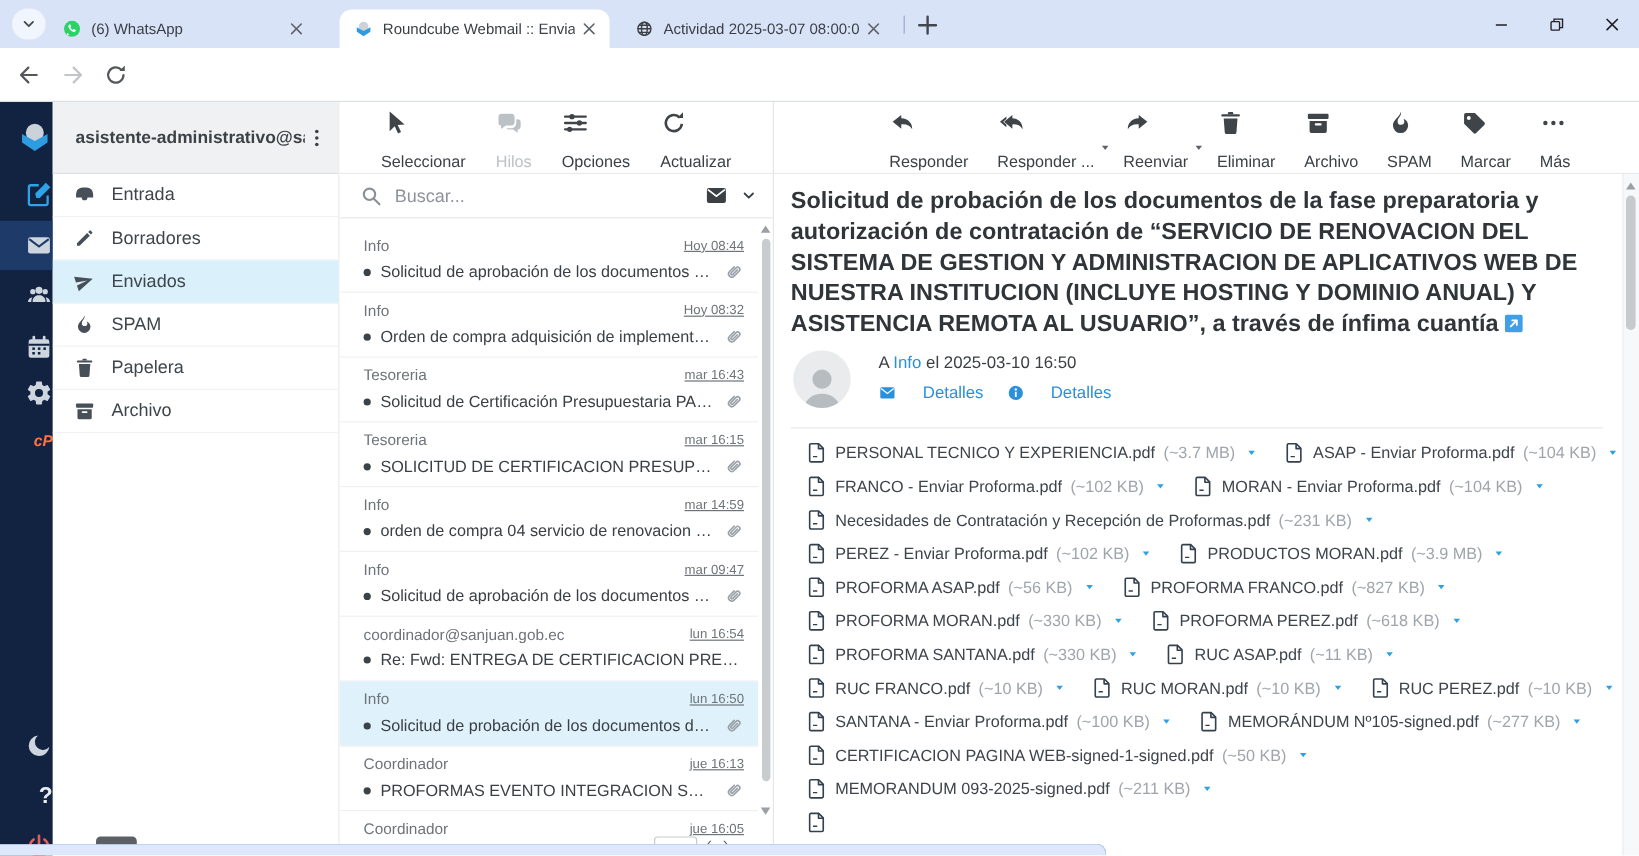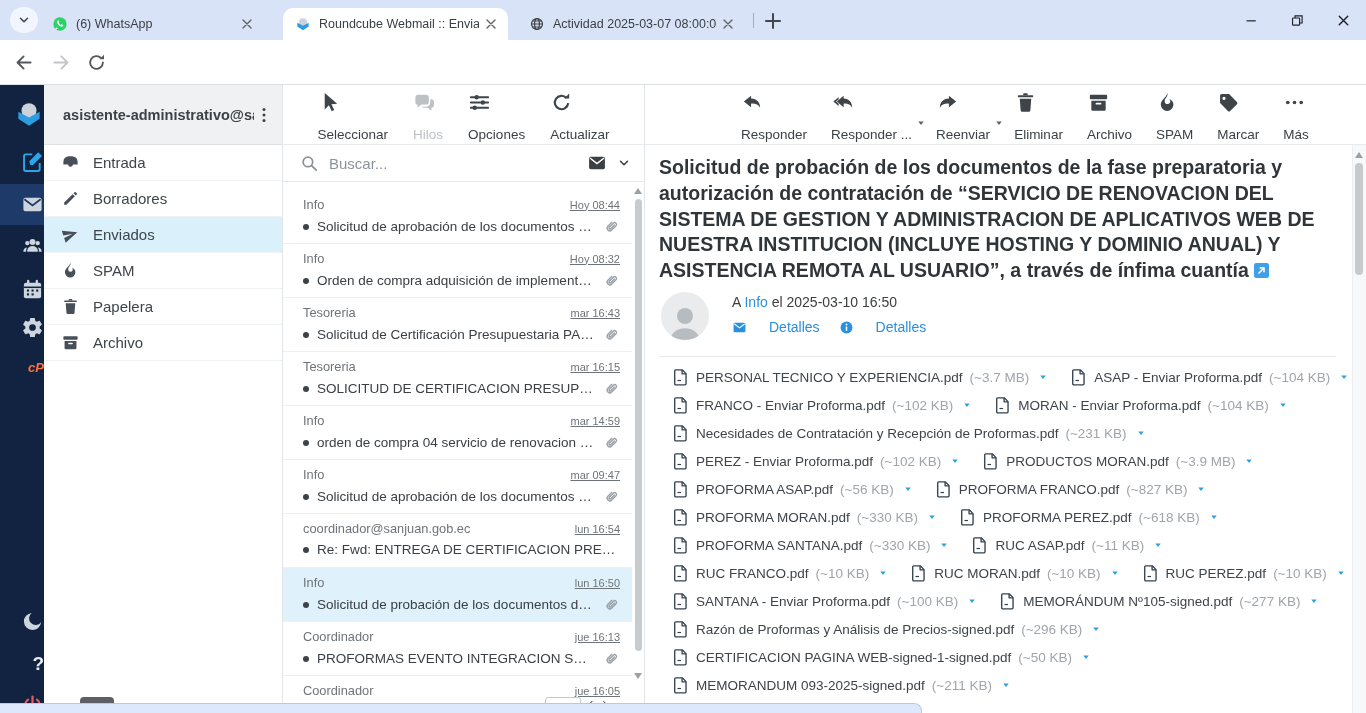--- a/index.html
+++ b/index.html
@@ -1115,40 +1115,20 @@
           <span class="att">
             <span class="icon att-icon">
               <svg viewBox="0 0 20 24">
                 <g fill="none" stroke="currentColor" stroke-width="1.7" stroke-linejoin="round">
                   <path d="M4 2.3h8.2L17 7.1V20a1.3 1.3 0 01-1.3 1.3H4A1.3 1.3 0 012.7 20V3.6A1.3 1.3 0 014 2.3z"></path>
                   <path d="M12 2.6v4.8h4.8"></path>
                   <path d="M6.2 15.8h4.5" stroke-width="1.5"></path>
                 </g>
               </svg>
             </span>
-            <span class="att-name">Razón de Proformas y Análisis de Precios-signed.pdf</span>
-            <span class="att-size">(~296 KB)</span>
-            <span class="att-caret icon">
-              <svg viewBox="0 0 24 24" fill="currentColor">
-                <path d="M5.5 8.5h13L12 17z"></path>
-              </svg>
-            </span>
-          </span>
-        </div>
-        <div class="att-row">
-          <span class="att">
-            <span class="icon att-icon">
-              <svg viewBox="0 0 20 24">
-                <g fill="none" stroke="currentColor" stroke-width="1.7" stroke-linejoin="round">
-                  <path d="M4 2.3h8.2L17 7.1V20a1.3 1.3 0 01-1.3 1.3H4A1.3 1.3 0 012.7 20V3.6A1.3 1.3 0 014 2.3z"></path>
-                  <path d="M12 2.6v4.8h4.8"></path>
-                  <path d="M6.2 15.8h4.5" stroke-width="1.5"></path>
-                </g>
-              </svg>
-            </span>
             <span class="att-name">CERTIFICACION PAGINA WEB-signed-1-signed.pdf</span>
             <span class="att-size">(~50 KB)</span>
             <span class="att-caret icon">
               <svg viewBox="0 0 24 24" fill="currentColor">
                 <path d="M5.5 8.5h13L12 17z"></path>
               </svg>
             </span>
           </span>
         </div>
         <div class="att-row">

